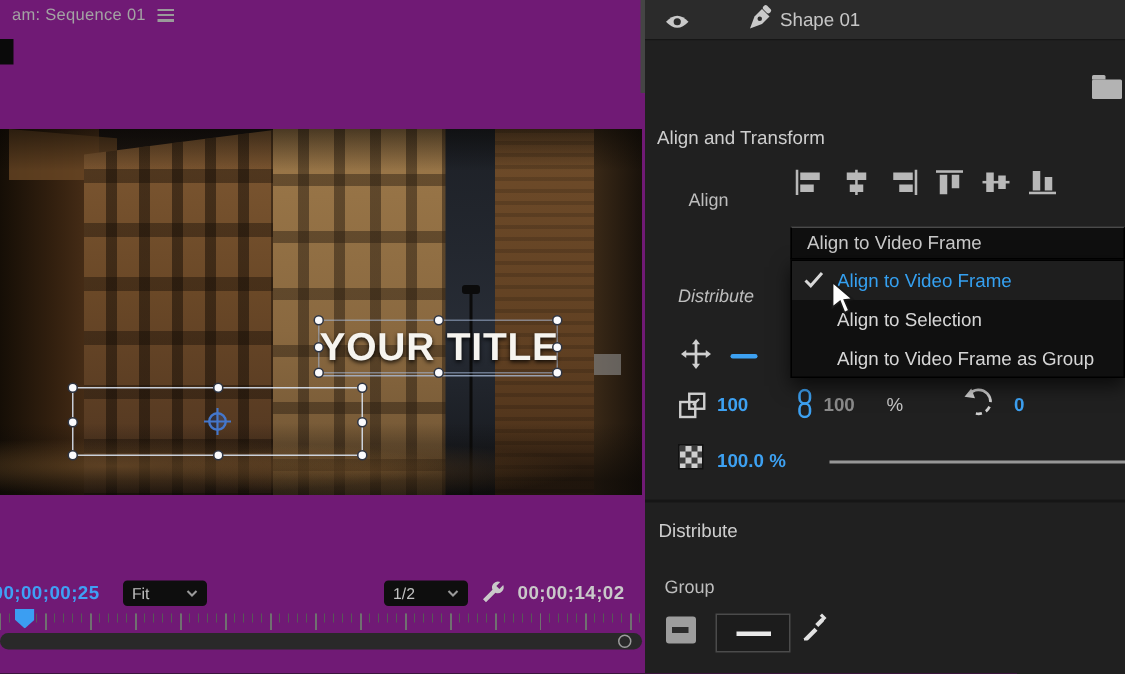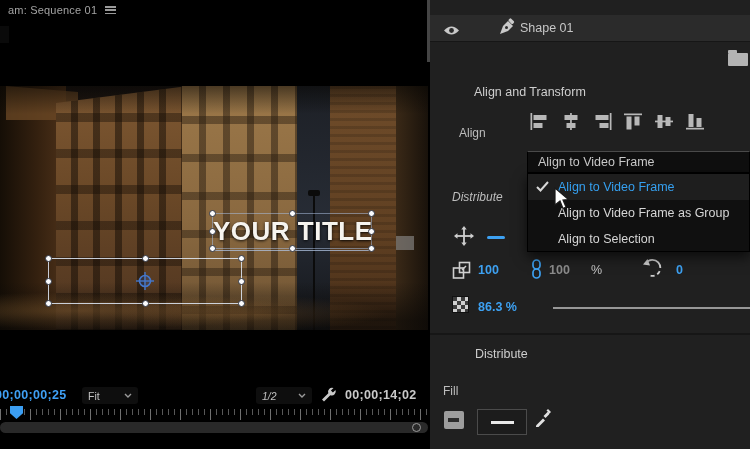--- a/index.html
+++ b/index.html
@@ -1,18 +1,18 @@
 <!DOCTYPE html>
 <html><head>
 <meta charset="utf-8">
 <style>
   * { margin:0; padding:0; box-sizing:border-box; }
   html,body { background:#141414; }
   body { font-family:"Liberation Sans", sans-serif; }
-  .app { position:relative; width:750px; height:449px; background:#000000; overflow:hidden; }
+  .app { position:relative; width:750px; height:449px; background:#701a75; overflow:hidden; }
 
   
   .panel-tab { position:absolute; left:8px; top:4px; display:flex; align-items:center; gap:8px;
                font-size:11px; color:#a3a3a3; letter-spacing:.2px; }
   .hamburger { width:11px; height:9px;
                background:repeating-linear-gradient(180deg,#9a9a9a 0 1.5px,transparent 1.5px 3.5px); }
   .black-notch { position:absolute; left:0; top:26px; width:9px; height:17px; background:#0a0a0a; }
 
   .video { position:absolute; left:0; top:86px; width:428px; height:244px; overflow:hidden; background:#241a12; }
   .scene-layer { position:absolute; }
@@ -69,49 +69,49 @@
   .h-bl{left:-4px;bottom:-4px;} .h-bc{left:calc(50% - 3.5px);bottom:-4px;} .h-br{right:-4px;bottom:-4px;}
   .anchor { position:absolute; left:calc(50% - 10px); top:calc(50% - 10px); }
 
   
   .tc { position:absolute; font-size:12.5px; font-weight:700; letter-spacing:.3px; }
   .tc-current { left:-5px; top:388px; color:#3fa0f5; }
   .tc-duration { left:345px; top:388px; color:#c9c9c9; }
   .mini-select { position:absolute; top:387px; width:56px; height:17px; background:#0e0e0e;
                  border-radius:3px; display:flex; align-items:center; justify-content:space-between;
                  padding:0 6px; font-size:10.5px; color:#c2c2c2; }
-  .sel-fit { left:82px; } .sel-half { left:256px;font-style:italic; }
+  .sel-fit { left:82px; } .sel-half { left:256px; }
   .wrench { position:absolute; left:319px; top:386px; }
 
   .ruler { position:absolute; left:0; top:406px; width:428px; height:15px; }
   .ticks-minor { position:absolute; left:0; top:3px; width:100%; height:6px;
                  background:repeating-linear-gradient(90deg,#585858 0 1px, transparent 1px 6px); }
   .ticks-major { position:absolute; left:0; top:3px; width:100%; height:11px;
                  background:repeating-linear-gradient(90deg,#707070 0 1px, transparent 1px 30px); }
   .playhead { position:absolute; left:10px; top:0; width:13px; height:13px; background:#3b9ef2;
               clip-path:polygon(0 0,100% 0,100% 55%,50% 100%,0 55%); }
   .scrollbar { position:absolute; left:0; top:422px; width:428px; height:11px;
                background:#292929; border-radius:6px; }
   .scroll-end { position:absolute; right:7px; top:1px; width:9px; height:9px; border-radius:50%;
                 border:1.5px solid #9c9c9c; background:transparent; }
 
   
   .eg-panel { position:absolute; left:430px; top:0; width:320px; height:449px; background:#202020; }
   .divider-highlight { position:absolute; left:-3px; top:0; width:3px; height:62px; background:#454545; }
-  .layer-row { position:absolute; left:0; top:15px; width:320px; height:27px; background:#2b2b2b;
+  .layer-row { position:absolute; left:0; top:0; width:320px; height:27px; background:#2b2b2b;
                border-bottom:1px solid #161616; }
   .layer-name { position:absolute; left:90px; top:6px; font-size:12.5px; color:#c6c6c6; }
   .eye { position:absolute; left:13px; top:7px; }
   .pen { position:absolute; left:66px; top:3px; }
   .folder { position:absolute; left:298px; top:53px; width:20px; height:13px; background:#b3b3b3;
             border-radius:1px; }
   .folder::before { content:""; position:absolute; left:0; top:-3px; width:9px; height:3px;
             background:#b3b3b3; border-radius:1px 1px 0 0; }
 
-  .section-title { position:absolute; font-size:12.5px; color:#cecece;margin-left:36px; }
+  .section-title { position:absolute; font-size:12.5px; color:#cecece; }
   .lbl { position:absolute; font-size:12px; color:#bdbdbd; }
   .st-align { left:8px; top:85px; } .st-appearance { left:9px; top:347px; }
   .lbl-align { left:29px; top:126px; } .lbl-distribute { left:22px; top:190px;font-style:italic; }
   .lbl-fill { left:13px; top:384px; }
 
   .align-icons { position:absolute; left:100px; top:113px; display:flex; gap:11px; }
   .align-icons svg { display:block; }
 
   .move-icon { position:absolute; left:24px; top:226px; }
   .pos-dash { position:absolute; left:57px; top:236px; width:18px; height:3px; background:#3da1f2;
@@ -329,27 +329,27 @@
     <div class="val v-pct">%</div>
     <span class="rot-icon">
       <svg width="22" height="22" viewBox="0 0 22 22">
         <path d="M5 5 A8 8 0 1 1 4 13" fill="none" stroke="#cfcfcf" stroke-width="1.8" stroke-dasharray="20 3 4 3 4 30"></path>
         <polygon points="6.5,1 2,6.5 9,7.5" fill="#cfcfcf"></polygon>
       </svg>
     </span>
     <div class="val v-rot">0</div>
 
     <div class="checker"></div>
-    <div class="val v-opacity">86.3 %</div>
+    <div class="val v-opacity">100.0 %</div>
     <div class="opacity-line"></div>
 
     <div class="hdiv"></div>
 
     <div class="section-title st-appearance">Distribute</div>
-    <div class="lbl lbl-fill">Fill</div>
+    <div class="lbl lbl-fill">Group</div>
     <div class="fill-checkbox"></div>
     <div class="fill-swatch"></div>
     <span class="dropper">
       <svg width="18" height="19" viewBox="0 0 18 19">
         <path d="M2 17.5 l7-7 2 2 -7 7 H2 z" fill="#e2e2e2"></path>
         <path d="M9.5 8 l3.5-3.5 c1.3-1.3 3.3 .7 2 2 L11.5 10 z" fill="#e2e2e2"></path>
         <path d="M12.5 2.5 l3 3 1.5-1.5 -3-3 z" fill="#e2e2e2"></path>
       </svg>
     </span>
   </div>
@@ -360,24 +360,24 @@
   <div class="dd-menu">
     <div class="dd-item sel">
       <span class="dd-check">
         <svg width="13" height="11" viewBox="0 0 13 11">
             <polyline points="1,6 4.5,9.5 12,1" fill="none" stroke="#d8d8d8" stroke-width="2"></polyline>
           </svg>
       </span>
       <span>Align to Video Frame</span>
     </div>
     <div class="dd-item">
+      <span>Align to Selection</span>
+    </div>
+    <div class="dd-item">
       <span>Align to Video Frame as Group</span>
-    </div>
-    <div class="dd-item">
-      <span>Align to Selection</span>
     </div>
   </div>
   <div class="cursor">
     <svg width="18" height="24" viewBox="0 0 18 24">
       <polygon points="1,1 1,18 6,14 9,21.5 12,20 9,13 14.5,12.5" fill="#ffffff" stroke="#1a1a1a" stroke-width="1.2"></polygon>
     </svg>
   </div>
 
 </div>
 

